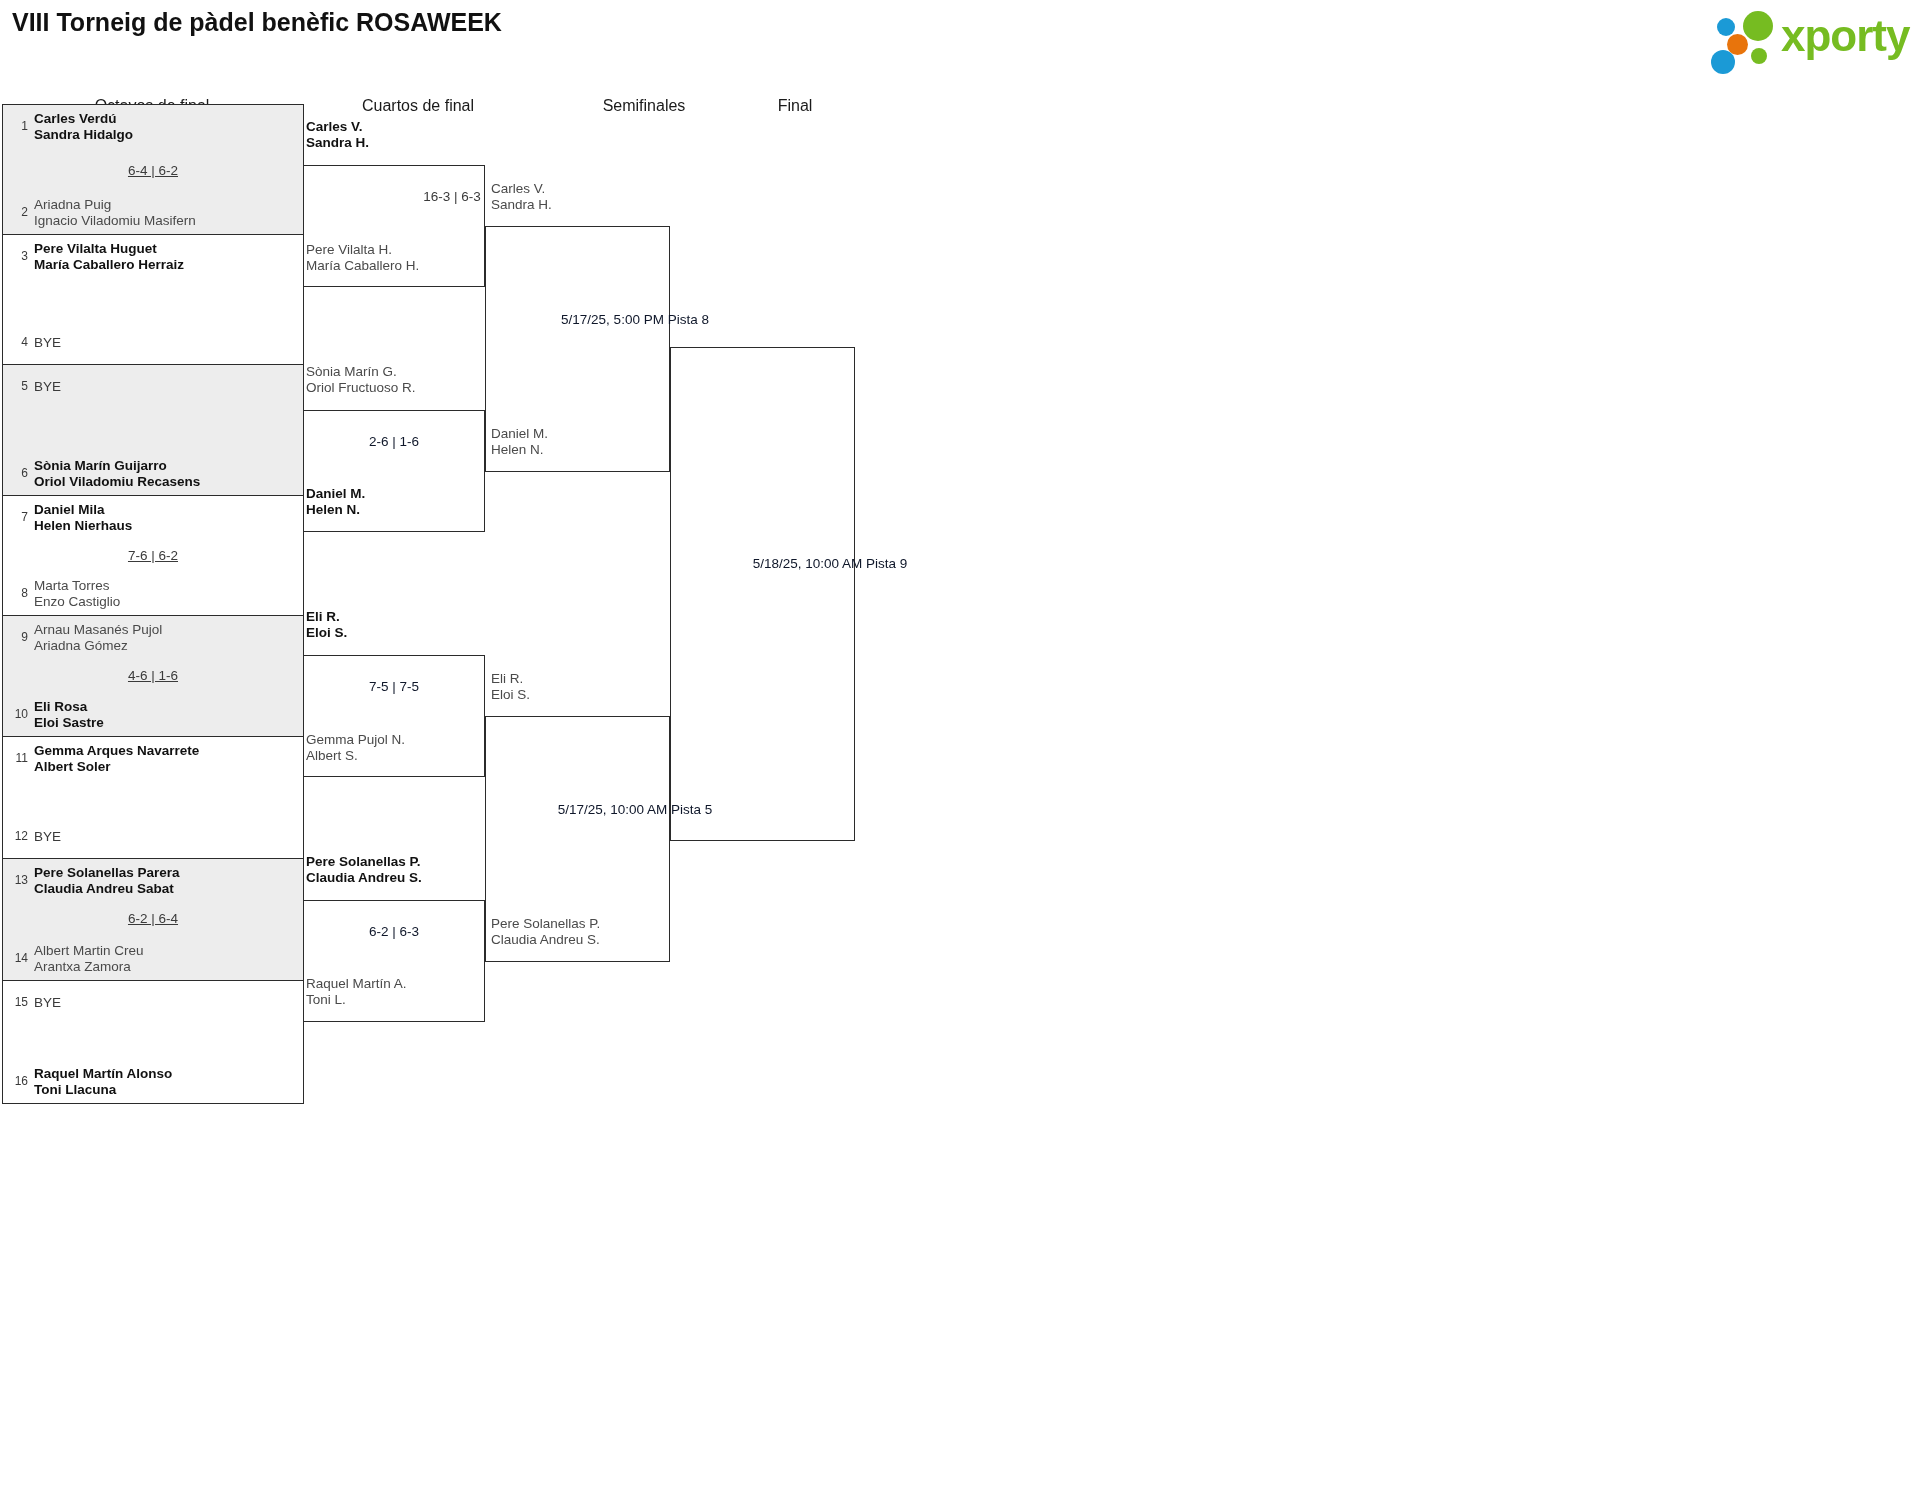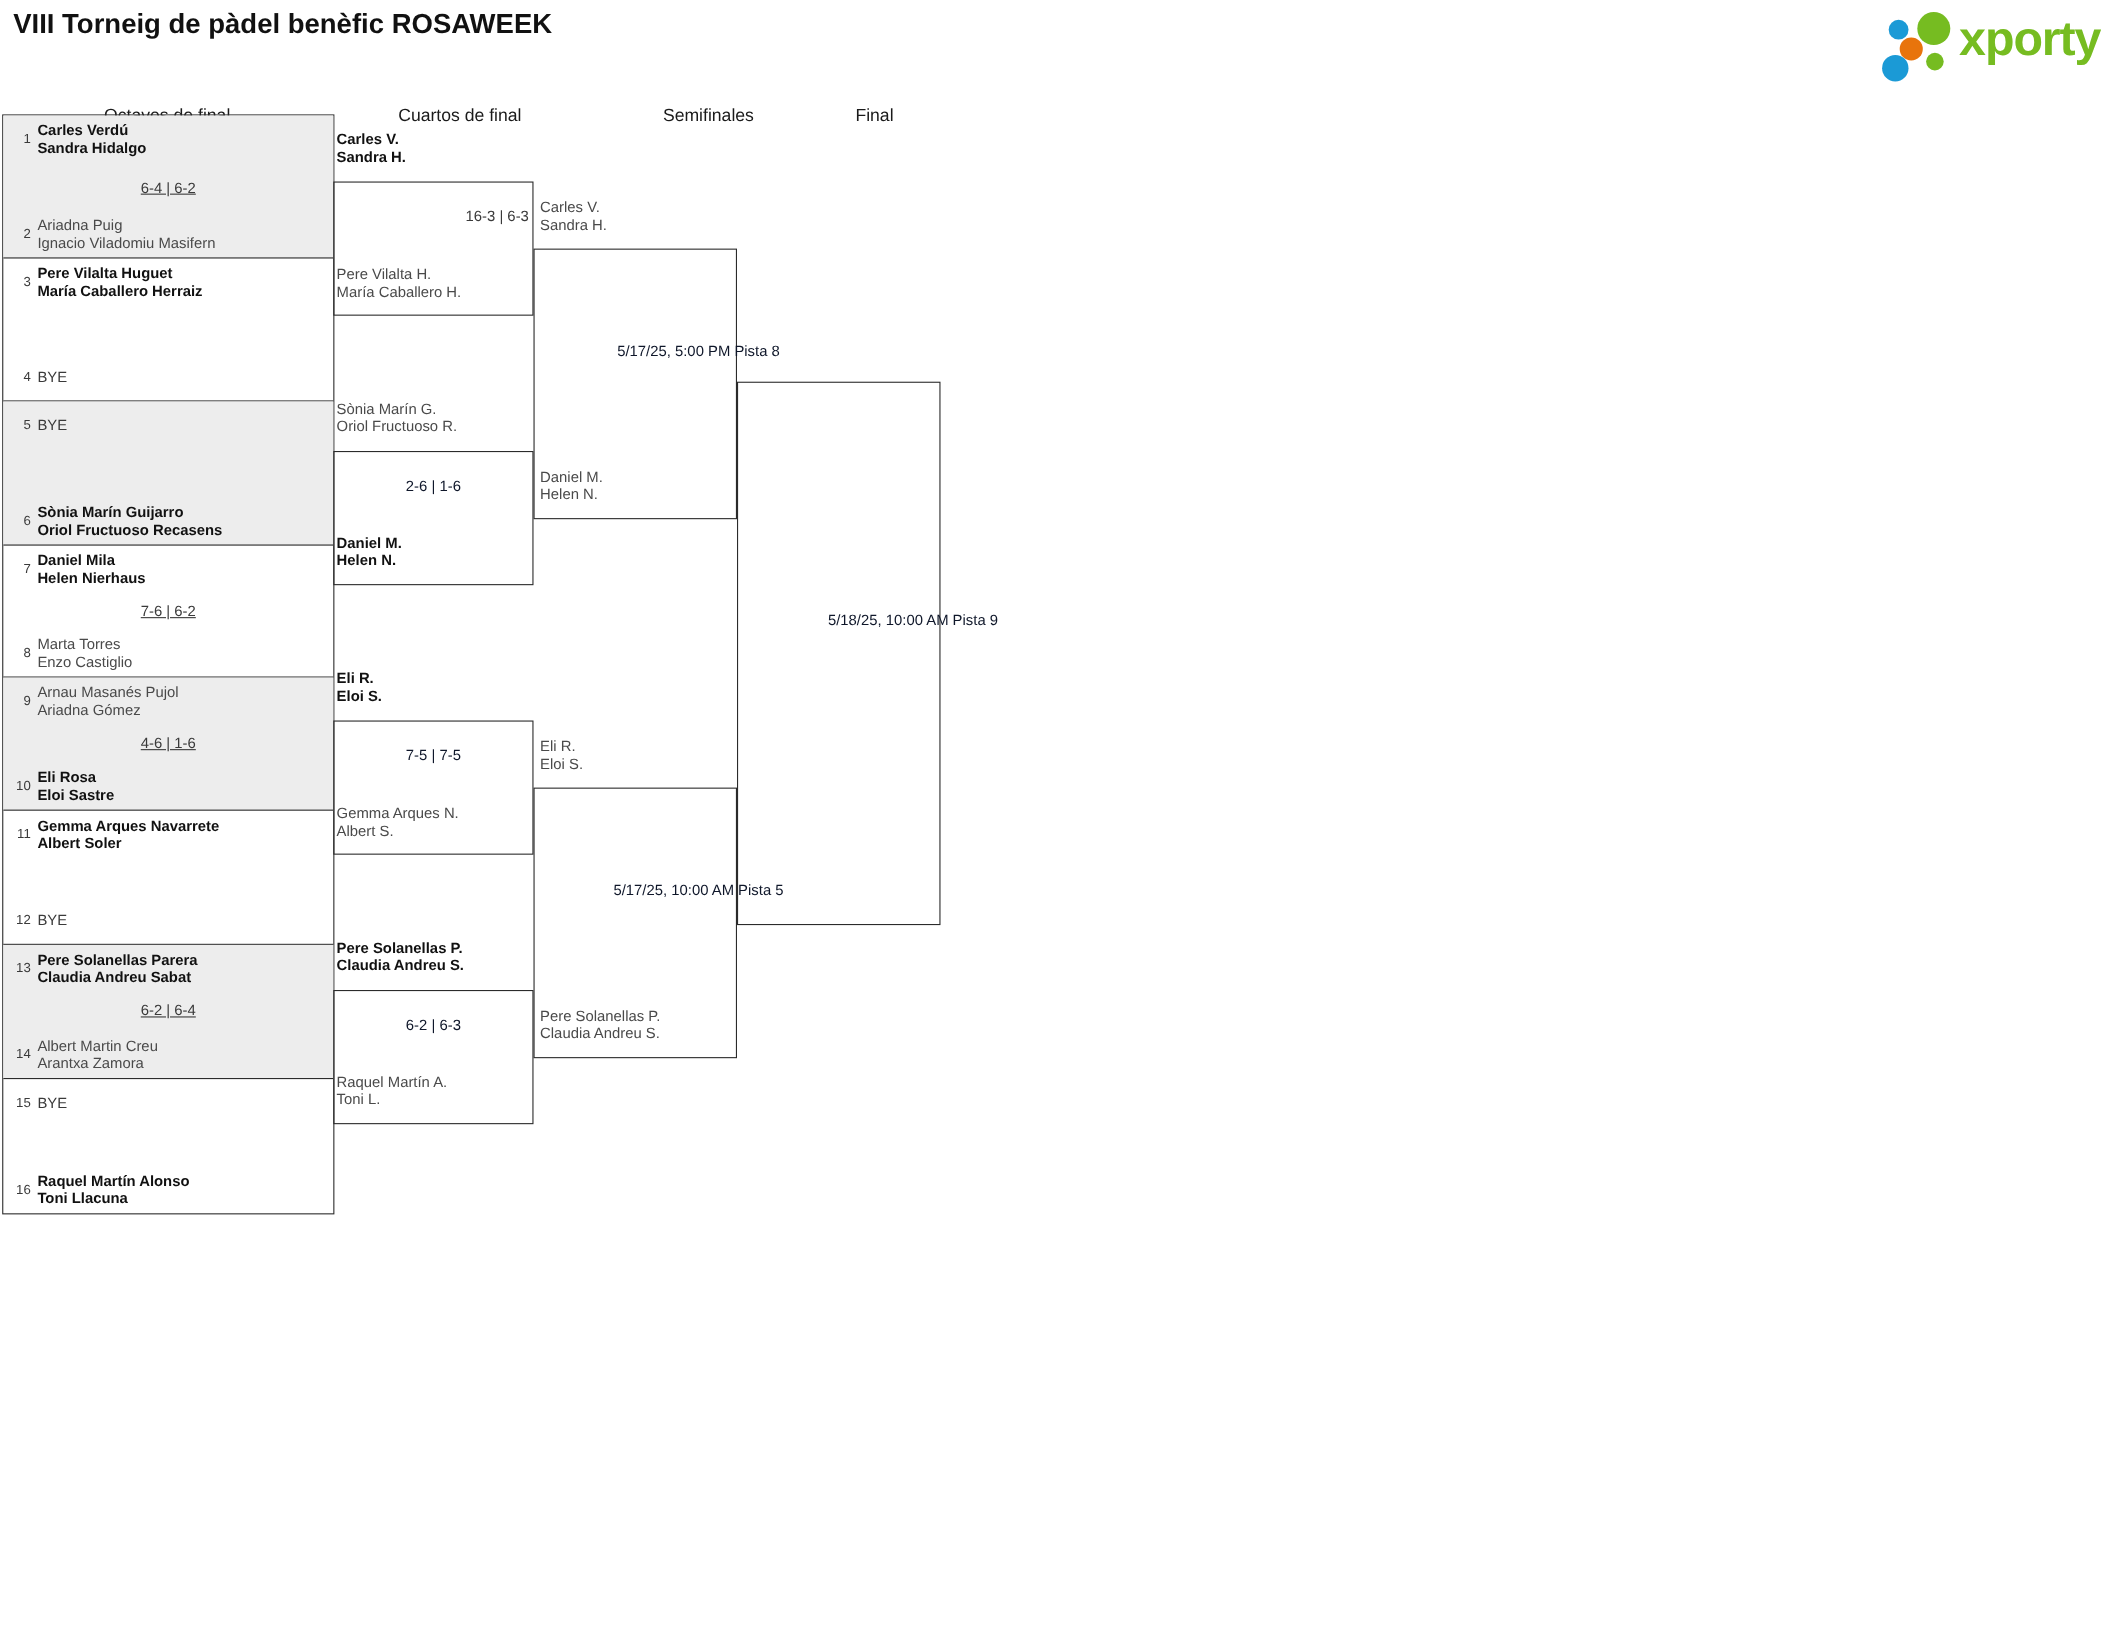--- a/index.html
+++ b/index.html
@@ -109,21 +109,21 @@
 
   <div class="r1-match shaded" style="height:131px;">
     <div class="r1-slot top" style="top:14px;">
       <span class="seed">5</span>
       <span class="bye">BYE</span>
     </div>
     <div class="r1-slot bot">
       <span class="seed">6</span>
       <span class="team win">
         <span class="ln">Sònia Marín Guijarro</span>
-        <span class="ln">Oriol Fructuoso Recasens</span>
+        <span class="ln">Oriol Viladomiu Recasens</span>
       </span>
     </div>
   </div>
 
   <div class="r1-match" style="height:120px;">
     <div class="r1-slot top">
       <span class="seed">7</span>
       <span class="team win">
         <span class="ln">Daniel Mila</span>
         <span class="ln">Helen Nierhaus</span>
@@ -228,21 +228,21 @@
   <span class="ln">Helen N.</span>
 </div>
 
 <div class="lbl win" style="left:306px;top:609px;">
   <span class="ln">Eli R.</span>
   <span class="ln">Eloi S.</span>
 </div>
 <div class="box" style="left:303px;top:655px;width:182px;height:122px;"></div>
 <div class="mid" style="left:303px;top:679px;width:182px;">7-5 | 7-5</div>
 <div class="lbl lose" style="left:306px;top:732px;">
-  <span class="ln">Gemma Arques N.</span>
+  <span class="ln">Gemma Pujol N.</span>
   <span class="ln">Albert S.</span>
 </div>
 
 <div class="lbl win" style="left:306px;top:854px;">
   <span class="ln">Pere Solanellas P.</span>
   <span class="ln">Claudia Andreu S.</span>
 </div>
 <div class="box" style="left:303px;top:900px;width:182px;height:122px;"></div>
 <div class="mid" style="left:303px;top:924px;width:182px;">6-2 | 6-3</div>
 <div class="lbl lose" style="left:306px;top:976px;">

